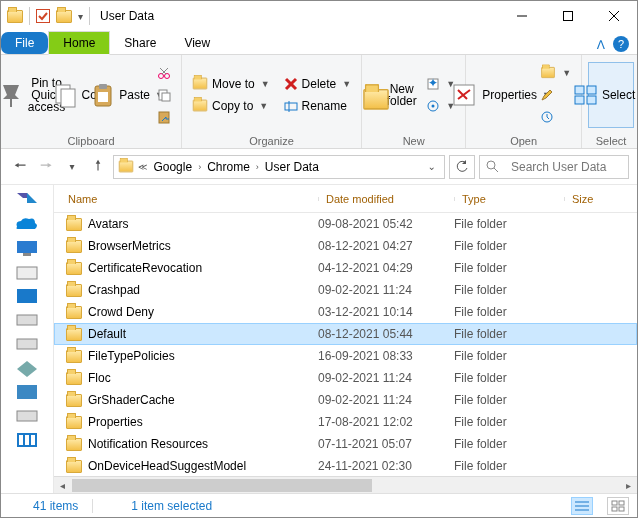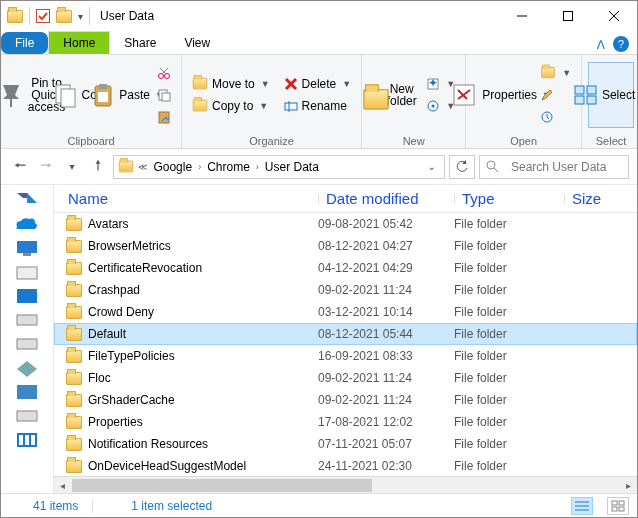--- a/index.html
+++ b/index.html
@@ -47,21 +47,21 @@
   .addr-caret { margin-left:auto; color:#555; font-size:10px; padding: 0 4px; }
   .refresh { width:26px; height:24px; display:flex; align-items:center; justify-content:center; border:1px solid #ccc; color:#555;}
   .search { width:150px; height:24px; border:1px solid #ccc; display:flex; align-items:center; padding:0 6px; gap:12px; color:#777; }
 
   
   .content { flex:1; display:flex; overflow:hidden; position:relative; }
   .tree { width:53px; border-right:1px solid #e8e8e8; display:flex; flex-direction:column; align-items:center; gap:6px; padding-top:6px; overflow:hidden; }
   .tree .node { width:28px; height:18px; }
   .listwrap { flex:1; display:flex; flex-direction:column; overflow:hidden; }
   .cols { height:28px; display:flex; align-items:center; border-bottom:1px solid #e8e8e8; color:#3a6ea5; padding-left:6px; }
-  .cols .col { padding:0 8px; font-size:15px; color:#1d4ed8; position:relative;}
+  .cols .col { padding:0 8px; font-size:11px; color:#a16207; position:relative;}
   .cols .col.name { flex: 0 0 258px; }
   .cols .col.date { flex: 0 0 136px; }
   .cols .col.type { flex: 0 0 110px; }
   .cols .col.size { flex: 1; text-align:left; }
   .cols .col + .col::before { content:""; position:absolute; left:0; top:4px; bottom:4px; width:1px; background:#e0e0e0; }
   .rows { flex:1; overflow:hidden; }
   .row { height:22px; display:flex; align-items:center; padding-left:12px; }
   .row.selected { background:#cce8ff; border:1px solid #99d1ff; padding-left:11px; }
   .row .c-name { flex:0 0 252px; display:flex; align-items:center; gap:6px; }
   .row .c-date { flex:0 0 136px; color:#555; }

